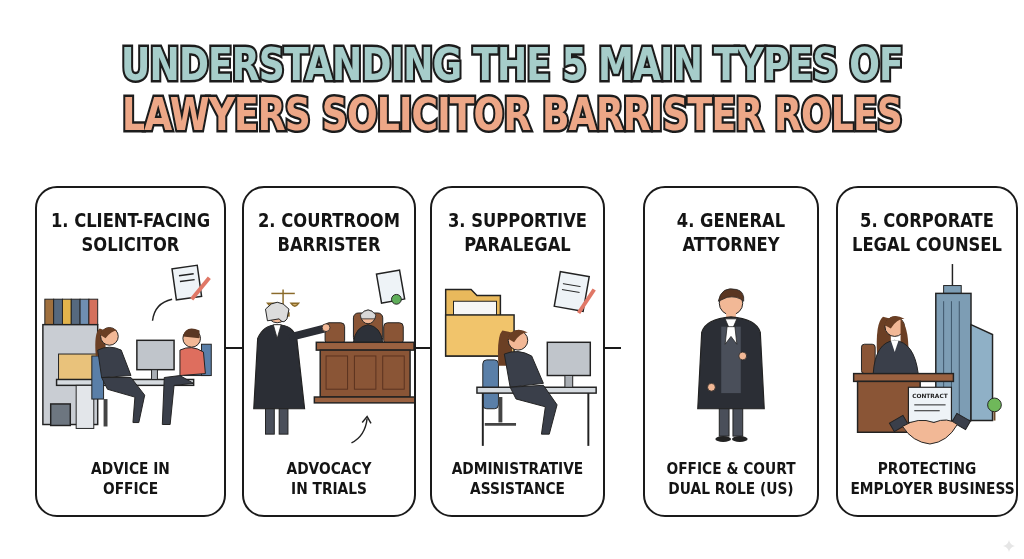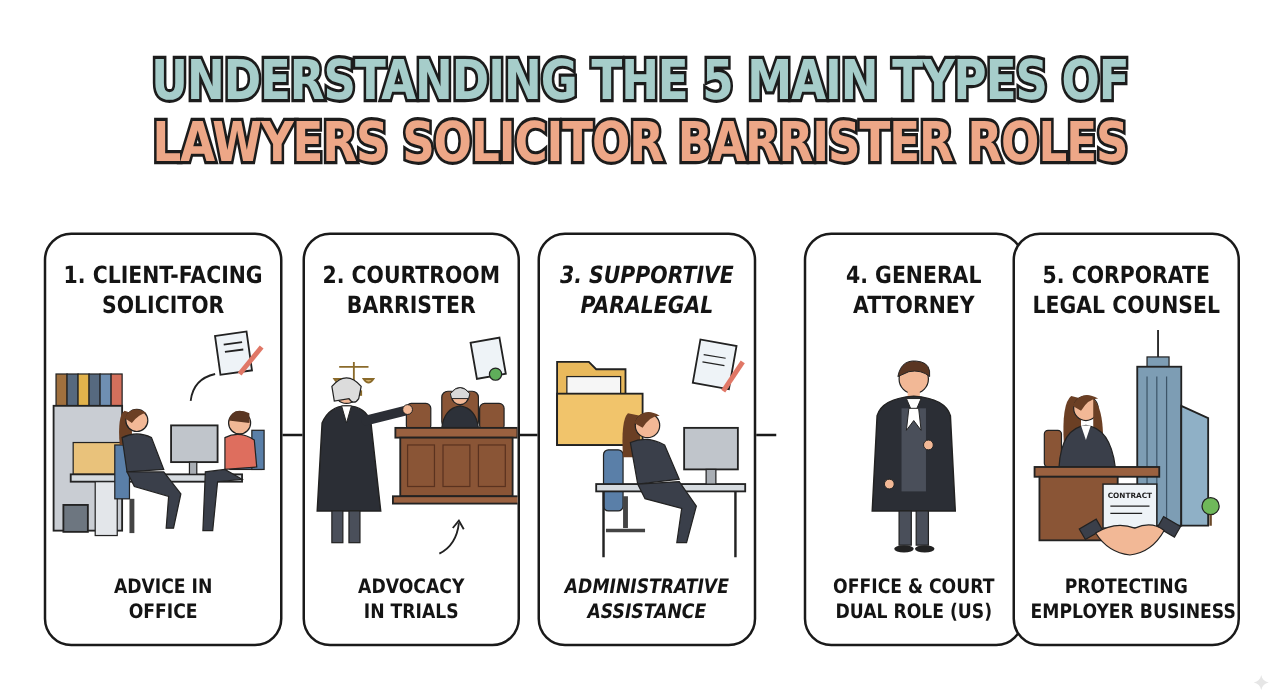--- a/index.html
+++ b/index.html
@@ -149,21 +149,21 @@
       <path d="M110 185 Q124 178 126 160" fill="none" stroke="#222" stroke-width="1.5"></path>
       <path d="M121 164 L126 158 L130 165" fill="none" stroke="#222" stroke-width="1.5"></path>
     </svg>
   </div>
   <div class="card-caption">
     <div>ADVOCACY</div>
     <div>IN TRIALS</div>
   </div>
 </div>
 
-<div class="card" style="left:430px; width:175px;font-style:italic;">
+<div class="card" style="left:430px; width:175px;">
   <div class="card-heading">
     <div>3. SUPPORTIVE</div>
     <div>PARALEGAL</div>
   </div>
   <div class="card-illustration">
     <svg viewBox="0 0 175 190">
 
       <g>
         <path d="M14 28 L40 28 L46 34 L70 34 L70 96 L14 96 Z" fill="#e9b95c" stroke="#222" stroke-width="1.5"></path>
         <rect x="22" y="40" width="44" height="22" fill="#f6f6f6" stroke="#222" stroke-width="1"></rect>
@@ -220,21 +220,21 @@
       <ellipse cx="80" cy="181" rx="8" ry="3" fill="#222"></ellipse>
       <ellipse cx="97" cy="181" rx="8" ry="3" fill="#222"></ellipse>
     </svg>
   </div>
   <div class="card-caption">
     <div>OFFICE &amp; COURT</div>
     <div>DUAL ROLE (US)</div>
   </div>
 </div>
 
-<div class="card" style="left:810px; width:182px;">
+<div class="card" style="left:836px; width:182px;">
   <div class="card-heading">
     <div>5. CORPORATE</div>
     <div>LEGAL COUNSEL</div>
   </div>
   <div class="card-illustration">
     <svg viewBox="0 0 182 190">
 
       <g>
         <line x1="117" y1="2" x2="117" y2="24" stroke="#222" stroke-width="1.5"></line>
         <rect x="108" y="24" width="18" height="8" fill="#7d9db4" stroke="#222" stroke-width="1"></rect>

